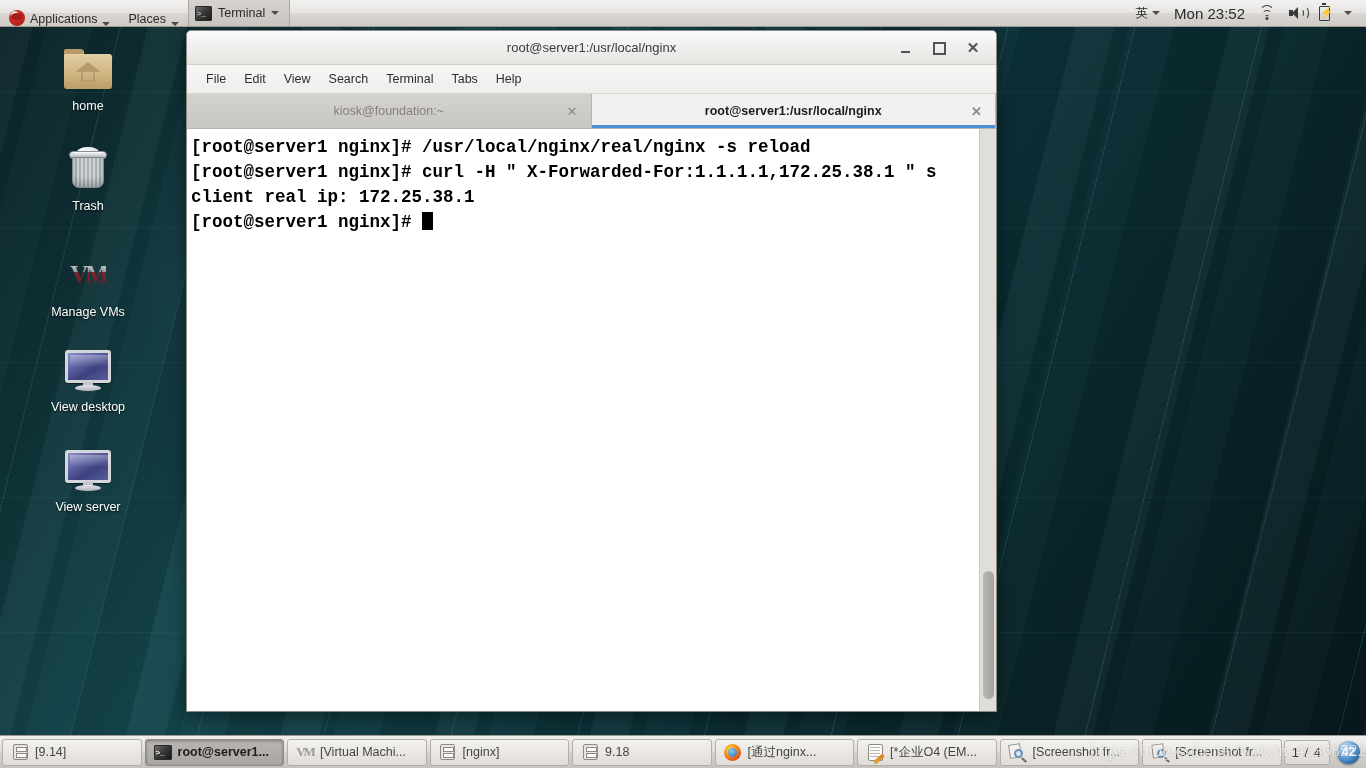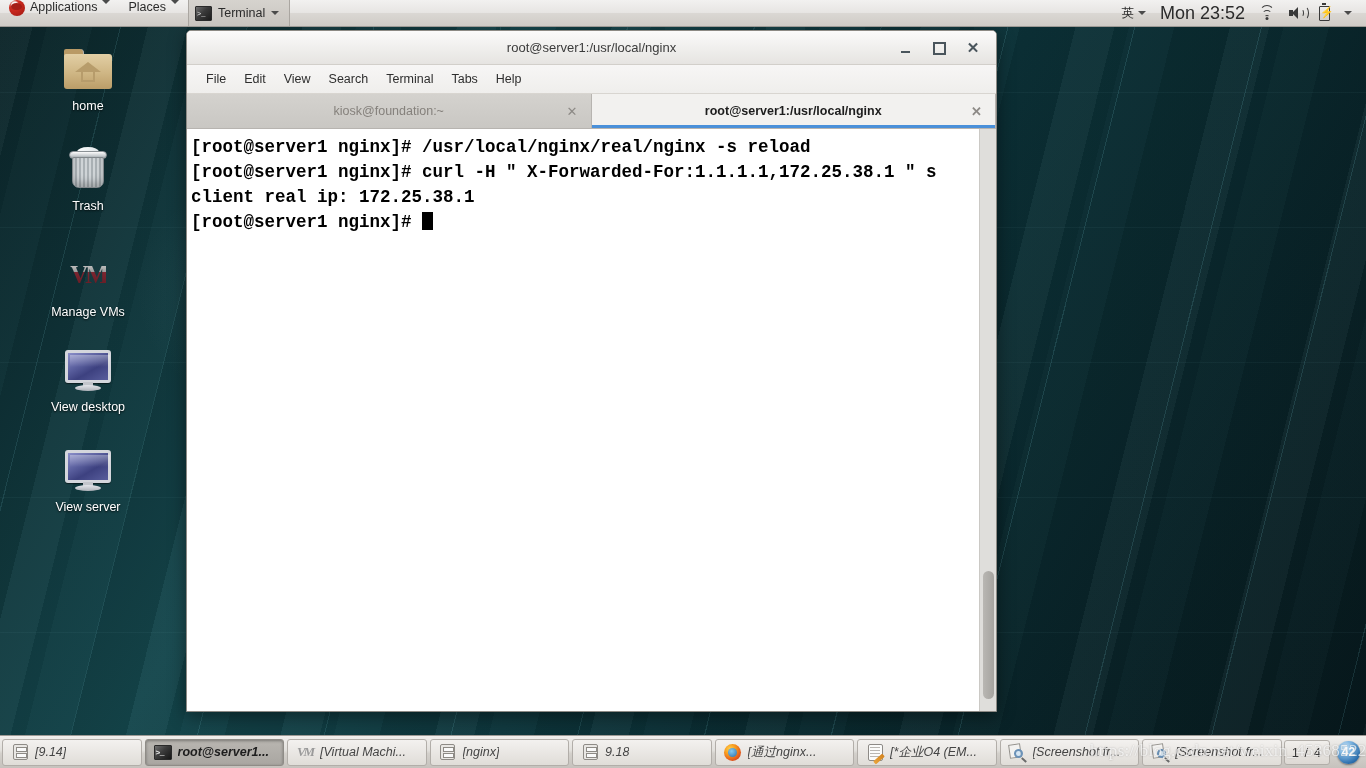--- a/index.html
+++ b/index.html
@@ -35,42 +35,42 @@
 
   
   #top-panel {
     position: absolute; top:0; left:0; width:1366px; height:27px;
     background: linear-gradient(180deg,#f2f1f0 0%,#e7e5e3 48%,#dad7d3 52%,#cfcbc6 100%);
     border-bottom: 1px solid #9d9a95;
     display:flex; align-items:center;
     font-size: 12.5px; color:#2b2b2b;
     z-index: 50;
   }
-  .panel-menu { display:flex; align-items:flex-start; gap:5px; padding:0 9px; height:100%; cursor:default; }
+  .panel-menu { display:flex; align-items:flex-end; gap:5px; padding:0 9px; height:100%; cursor:default; }
   .rh-logo {
     width:16px;height:16px;border-radius:50%;
     background: radial-gradient(circle at 35% 30%, #ffffff 0%, #f4f4f4 18%, #cf2b20 30%, #9d1812 100%);
     position:relative;
   }
   .rh-logo::after{content:"";position:absolute;left:2px;top:3px;width:11px;height:7px;border-radius:50% 50% 45% 45%;background:#a51d17;}
   .caret { width:0;height:0;border-left:4px solid transparent;border-right:4px solid transparent;border-top:4px solid #4b4b4b; }
   #term-task {
     display:flex;align-items:center;gap:6px;height:100%;padding:0 10px 0 6px;
     background: linear-gradient(180deg,#d6d3ce 0%,#c8c4bf 100%);
     border-left:1px solid #aaa6a1;border-right:1px solid #aaa6a1;
   }
   .mini-term {
     width:17px;height:15px;border:1px solid #2a2a2a;border-radius:1px;
     background: linear-gradient(135deg,#6f6f6f 0%,#3a3a3a 45%,#1c1c1c 100%);
     color:#e8e8e8;font-family:"Liberation Mono",monospace;font-size:7px;
     line-height:14px;padding-left:1px; overflow:hidden;
   }
   #panel-right { margin-left:auto; display:flex; align-items:center; gap:2px; padding-right:8px; }
   .pr-item { display:flex;align-items:center;gap:4px;padding:0 6px;height:27px; }
-  .clock { font-size:18px; color:#2b2b2b; }
+  .clock { font-size:15px; color:#2b2b2b; }
 
   .ico-wifi { position:relative; width:16px;height:13px; }
   .ico-wifi i { position:absolute; left:50%; bottom:1px; transform:translateX(-50%);
     border:1.6px solid #3a3a3a; border-bottom-color:transparent; border-left-color:transparent; border-right-color:transparent;
     border-radius:50%; }
   .ico-wifi i:nth-child(1){width:15px;height:15px;bottom:0px;}
   .ico-wifi i:nth-child(2){width:10px;height:10px;bottom:0px;}
   .ico-wifi i:nth-child(3){width:5px;height:5px;bottom:0px;}
   .ico-wifi b{position:absolute;left:50%;bottom:0;transform:translateX(-50%);width:3px;height:3px;border-radius:50%;background:#3a3a3a;}
 
@@ -191,21 +191,21 @@
     background:linear-gradient(180deg,#f1efed 0%,#e2e0dc 45%,#d3d0cb 55%,#c6c2bd 100%);
     border-top:1px solid #9d9a95;
     display:flex;align-items:center;gap:2px;padding:0 2px;
     z-index:60;
   }
   .tb-win{
     height:27px;display:flex;align-items:center;gap:6px;padding:0 8px;
     background:linear-gradient(180deg,#f3f1ef,#e0ddd8);
     border:1px solid #b2aea9;border-radius:3px;
     font-size:12.5px;color:#454545;white-space:nowrap;overflow:hidden;
-    min-width:0;flex:1 1 0;max-width:144px;cursor:default;font-style:italic;
+    min-width:0;flex:1 1 0;max-width:144px;cursor:default;
   }
   .tb-win.active{
     background:linear-gradient(180deg,#b9b6b1,#a9a6a1);
     border-color:#8f8c87;color:#1d1d1d;font-weight:600;
     box-shadow:inset 0 1px 3px rgba(0,0,0,.35);
   }
   .tb-win .tl{overflow:hidden;text-overflow:ellipsis;}
   .tb-ico{flex:0 0 18px;width:18px;height:18px;display:flex;align-items:center;justify-content:center;}
 
   .ic-drawer{width:15px;height:16px;border:1.5px solid #8e8b86;border-radius:2px;background:#e9e7e4;position:relative;}

